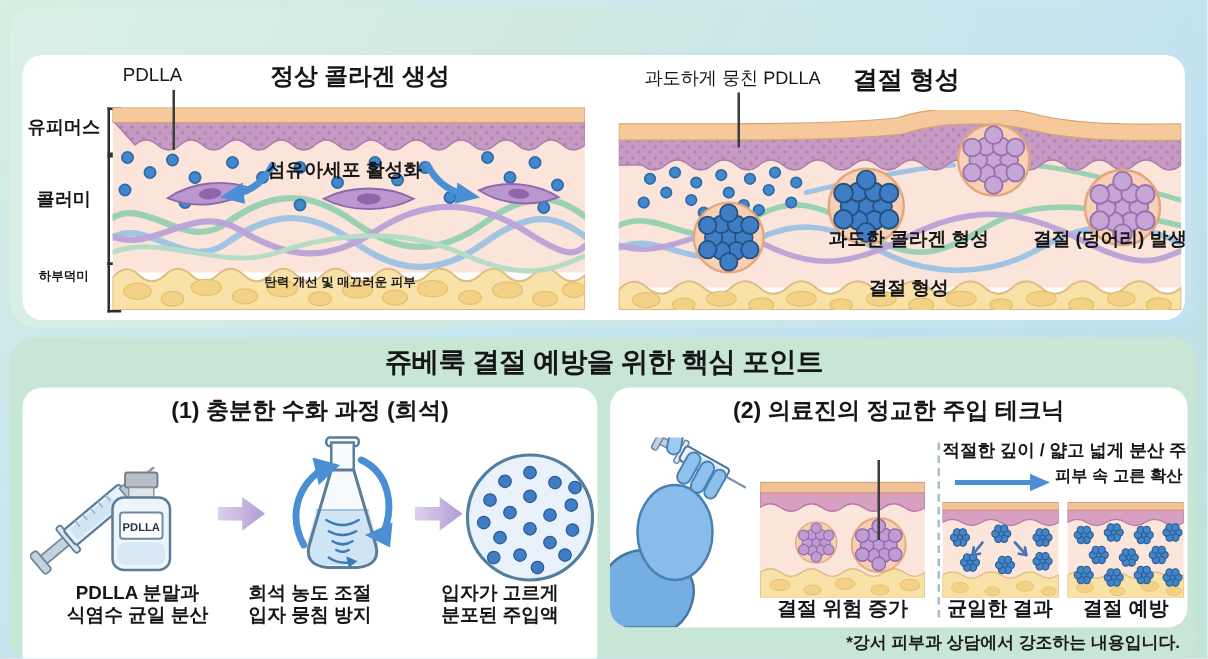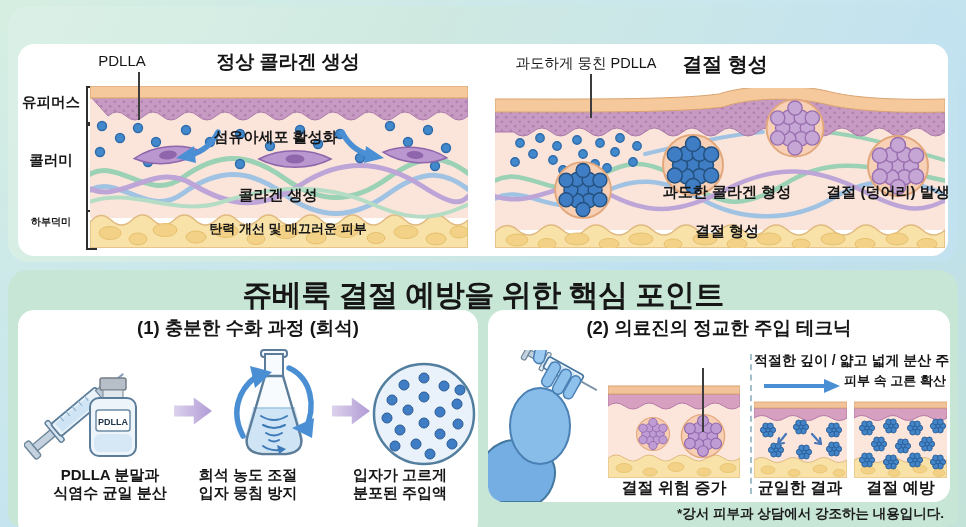--- a/index.html
+++ b/index.html
@@ -200,34 +200,33 @@
         <use href="#cluster12" transform="translate(88,102) scale(0.93)" style="--cf:#3f7dc4;--cs:#24507e;--hf:#f7d0b6;--hs:#e2a87c"></use>
         <use href="#cluster12" transform="translate(198,77)" style="--cf:#3f7dc4;--cs:#24507e;--hf:#f7d0b6;--hs:#e2a87c"></use>
         <use href="#cluster12" transform="translate(300,40) scale(0.95)" style="--cf:#c6a6d4;--cs:#9a70b0;--hf:#f7d0b6;--hs:#e2a87c"></use>
         <use href="#cluster12" transform="translate(403,78)" style="--cf:#c6a6d4;--cs:#9a70b0;--hf:#f7d0b6;--hs:#e2a87c"></use>
       </svg>
 
       <div class="t abs" style="left:72px;width:64px;top:8px;font-size:15px;font-weight:400;">PDLLA</div>
       <div class="pline" style="left:120px;top:28px;height:48px;"></div>
       <div class="t abs" style="left:160px;width:220px;top:6px;font-size:19px;">정상 콜라겐 생성</div>
       <div class="t abs" style="left:180px;width:155px;top:84px;font-size:15px;">섬유아세포 활성화</div>
-      <div class="t abs" style="left:200px;width:120px;top:142px;font-size:15px;">콜라겐 생성</div>
-      <div class="t abs" style="left:150px;width:240px;top:177px;font-size:13px;">탄력 개선 및 매끄러운 피부</div>
+      <div class="t abs" style="left:134px;width:240px;top:177px;font-size:10px;">탄력 개선 및 매끄러운 피부</div>
 
       <div class="t abs" style="left:488px;width:160px;top:11px;font-size:14.5px;font-weight:400;">과도하게 뭉친 PDLLA</div>
       <div class="pline" style="left:572px;top:30px;height:44px;"></div>
       <div class="t abs" style="left:637px;width:140px;top:8px;font-size:20px;">결절 형성</div>
       <div class="t abs" style="left:619px;width:180px;top:139px;font-size:15px;">과도한 콜라겐 형성</div>
       <div class="t abs" style="left:780px;width:180px;top:139px;font-size:15px;">결절 (덩어리) 발생</div>
       <div class="t abs" style="left:639px;width:140px;top:178px;font-size:15px;">결절 형성</div>
     </div>
   </div>
 
   <div class="container" style="left:8px;top:270px;width:950px;height:257px;background:#c7e6d6;border-radius:20px 20px 14px 14px;">
-    <div class="t" style="position:absolute;left:0;right:0;top:7px;font-size:30px;letter-spacing:-0.5px;">쥬베룩 결절 예방을 위한 핵심 포인트</div>
+    <div class="t" style="position:absolute;left:0;right:0;top:7px;font-size:22px;letter-spacing:-0.5px;">쥬베룩 결절 예방을 위한 핵심 포인트</div>
 
     <div class="whitepanel" style="left:10px;top:40px;width:460px;height:228px;">
       <div class="t abs" style="left:0;right:0;top:7px;font-size:18.5px;">(1) 충분한 수화 과정 (희석)</div>
 
       <svg class="abs" style="left:6px;top:36px;" width="150" height="120" viewBox="0 0 150 120">
         <g transform="translate(18,96) rotate(-40)">
           <line x1="78" y1="0" x2="106" y2="0" stroke="#8aa0b8" stroke-width="2"></line>
           <rect x="-16" y="-10" width="7" height="20" rx="2.5" fill="#c3d2de" stroke="#6e879a" stroke-width="1.4"></rect>
           <rect x="-9" y="-4" width="24" height="8" fill="#c3d2de" stroke="#6e879a" stroke-width="1.4"></rect>
           <rect x="14" y="-13" width="5" height="26" rx="2" fill="#dbe7f0" stroke="#5b7d99" stroke-width="1.4"></rect>

